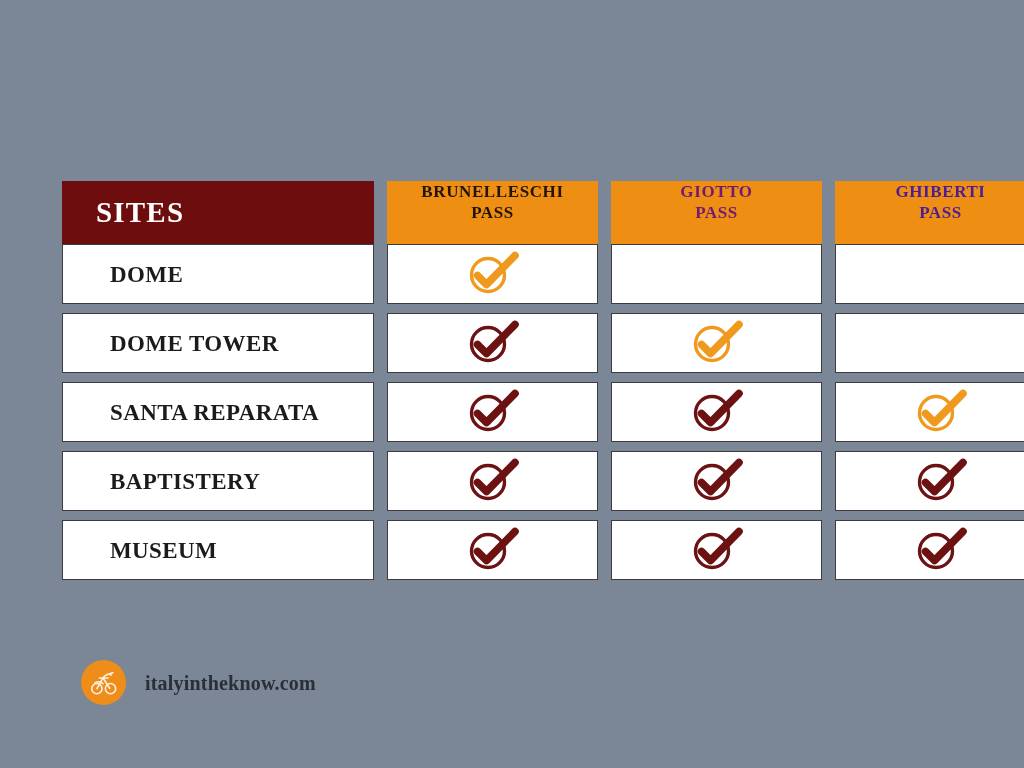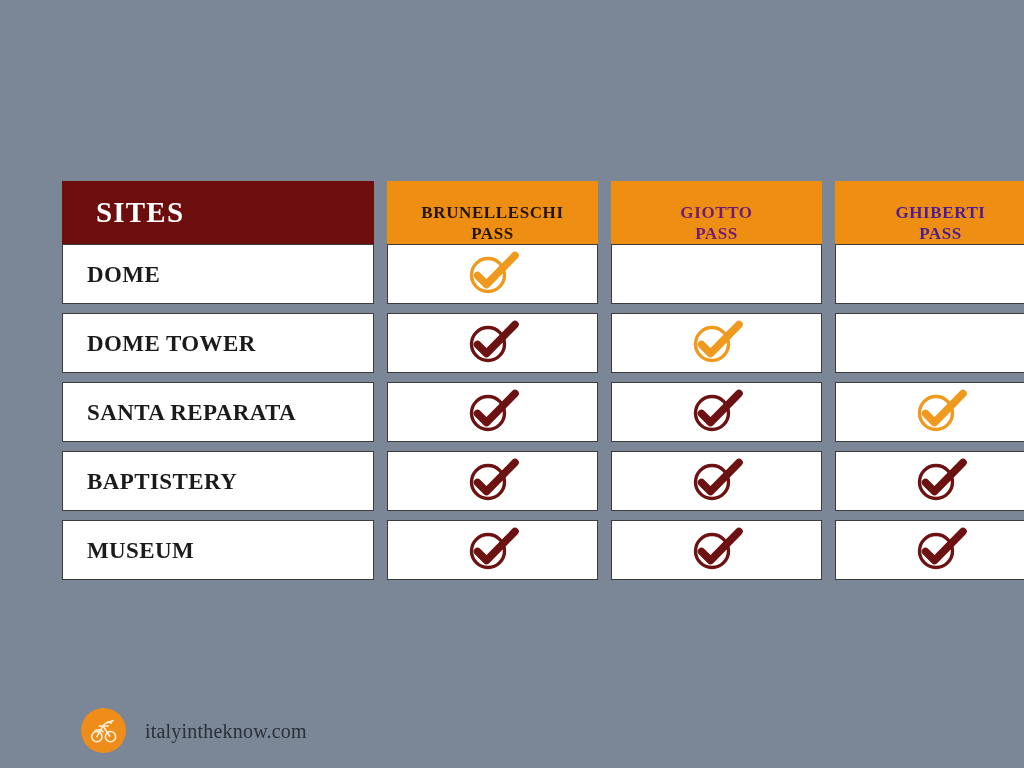--- a/index.html
+++ b/index.html
@@ -70,21 +70,21 @@
     letter-spacing: 1.2px;
     line-height: 1;
   }
 
   .header-row .cell-pass {
     background: #ee8f13;
     height: 63px;
     display: flex;
     flex-direction: column;
     align-items: center;
-    justify-content: flex-end;
+    justify-content: flex-start;
     text-align: center;
   }
   .pass-title {
     color: #231308;
     font-size: 17px;
     font-weight: bold;
     letter-spacing: 0.6px;
     line-height: 1.25;
     white-space: pre-line;
   }
@@ -93,21 +93,21 @@
   .body-row .cell-label,
   .body-row .cell-pass {
     background: #ffffff;
     border: 1px solid #3c3c3c;
     height: 60px;
     box-sizing: border-box;
   }
   .body-row .cell-label {
     display: flex;
     align-items: center;
-    padding-left: 24px;
+    padding-left: 47px;
   }
   .site-name {
     color: #1b1b1b;
     font-size: 23px;
     font-weight: bold;
     letter-spacing: 0.4px;
     line-height: 1;
   }
   .body-row .cell-pass {
     display: flex;
@@ -119,23 +119,24 @@
     width: 56px;
     height: 48px;
     display: block;
   }
   .check-icon.empty { visibility: hidden; }
 
   
   .footer {
     position: absolute;
     left: 33px;
-    top: 708px;
-    display: flex;
-    align-items: center;
+    top: 660px;
+    display: flex;
+    align-items: center;
+    font-weight: bold;
   }
   .logo-badge {
     width: 45px;
     height: 45px;
     border-radius: 50%;
     background: #ef8d1b;
     display: flex;
     align-items: center;
     justify-content: center;
     flex: 0 0 45px;

